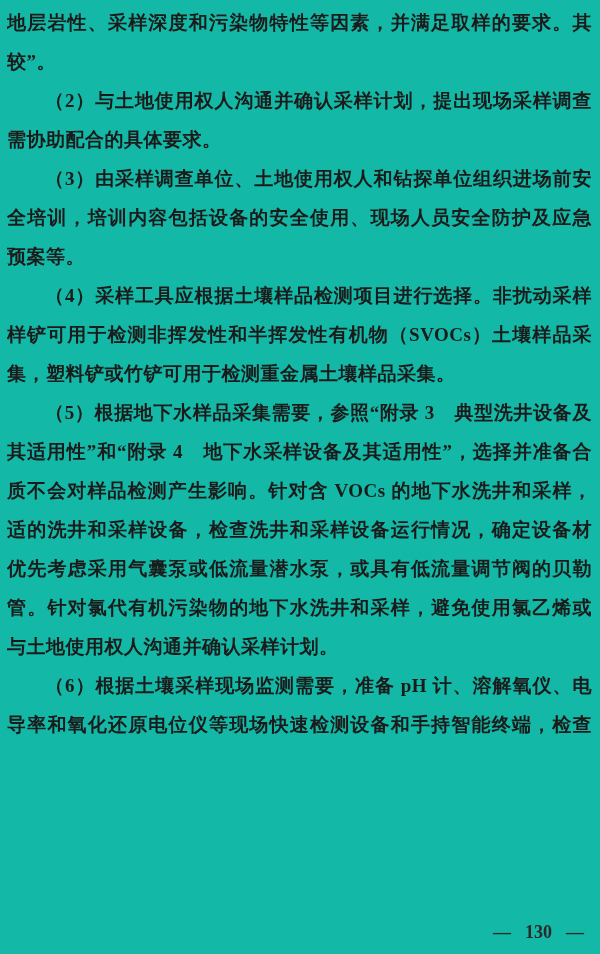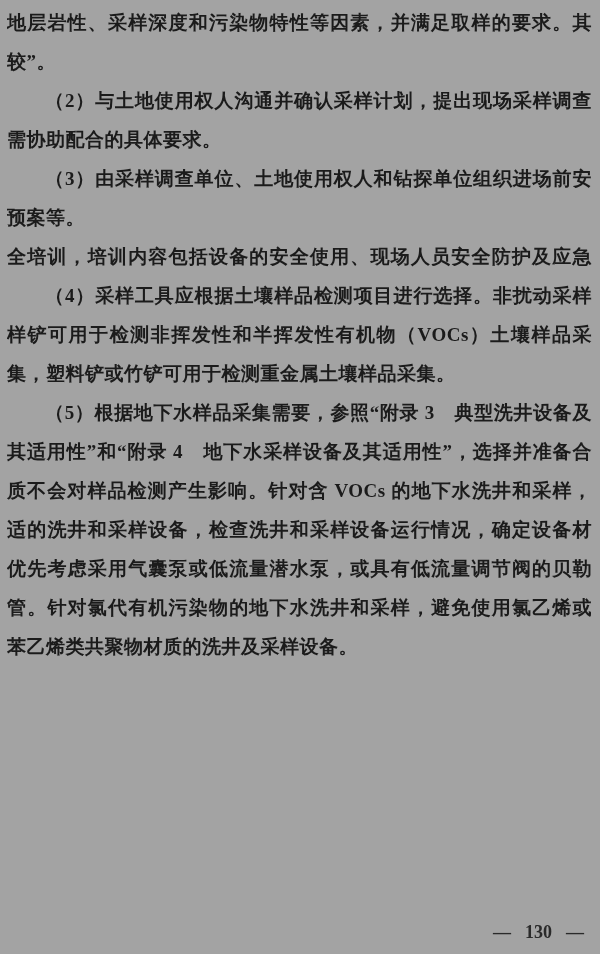--- a/index.html
+++ b/index.html
@@ -14,21 +14,21 @@
     overflow: hidden;
     font-family: "Liberation Serif", "DejaVu Serif", serif;
     color: #1b1b1b;
   }
   .page {
     position: absolute;
     top: 0;
     left: 0;
     width: 600px;
     height: 954px;
-    background: #a3a3a3;
+    background: #14b8a6;
   }
   .text-block {
     padding: 3px 8px 0 7px;
   }
   .line {
     font-size: 19px;
     line-height: 39px;
     font-weight: 600;
     letter-spacing: 0.5px;
     white-space: normal;
@@ -62,32 +62,34 @@
 </head>
 <body>
 
 <div class="page">
   <div class="text-block">
     <div class="line">地层岩性、采样深度和污染物特性等因素，并满足取样的要求。其</div>
     <div class="line end">较”。</div>
     <div class="line indent">（2）与土地使用权人沟通并确认采样计划，提出现场采样调查</div>
     <div class="line end">需协助配合的具体要求。</div>
     <div class="line indent">（3）由采样调查单位、土地使用权人和钻探单位组织进场前安</div>
+    <div class="line">全培训，培训内容包括设备的安全使用、现场人员安全防护及应急</div>
     <div class="line end">预案等。</div>
-    <div class="line">全培训，培训内容包括设备的安全使用、现场人员安全防护及应急</div>
     <div class="line indent">（4）采样工具应根据土壤样品检测项目进行选择。非扰动采样</div>
-    <div class="line">样铲可用于检测非挥发性和半挥发性有机物（VOCs）土壤样品采</div>
+    <div class="line">样铲可用于检测非挥发性和半挥发性有机物（SVOCs）土壤样品采</div>
     <div class="line end">集，塑料铲或竹铲可用于检测重金属土壤样品采集。</div>
     <div class="line indent">（5）根据地下水样品采集需要，参照“附录 3　典型洗井设备及</div>
     <div class="line">其适用性”和“附录 4　地下水采样设备及其适用性”，选择并准备合</div>
     <div class="line">质不会对样品检测产生影响。针对含 VOCs 的地下水洗井和采样，</div>
     <div class="line">适的洗井和采样设备，检查洗井和采样设备运行情况，确定设备材</div>
     <div class="line">优先考虑采用气囊泵或低流量潜水泵，或具有低流量调节阀的贝勒</div>
     <div class="line">管。针对氯代有机污染物的地下水洗井和采样，避免使用氯乙烯或</div>
-    <div class="line end">苯乙烯类共聚物材质的洗井及采样设备。</div>
+    <div class="line end">与土地使用权人沟通并确认采样计划。</div>
+    <div class="line indent">（6）根据土壤采样现场监测需要，准备 pH 计、溶解氧仪、电</div>
+    <div class="line">导率和氧化还原电位仪等现场快速检测设备和手持智能终端，检查</div>
   </div>
 
   <div class="footer">
     <span class="dash">—</span>
     <span class="num">130</span>
     <span class="dash">—</span>
   </div>
 </div>
 
 </body></html>

